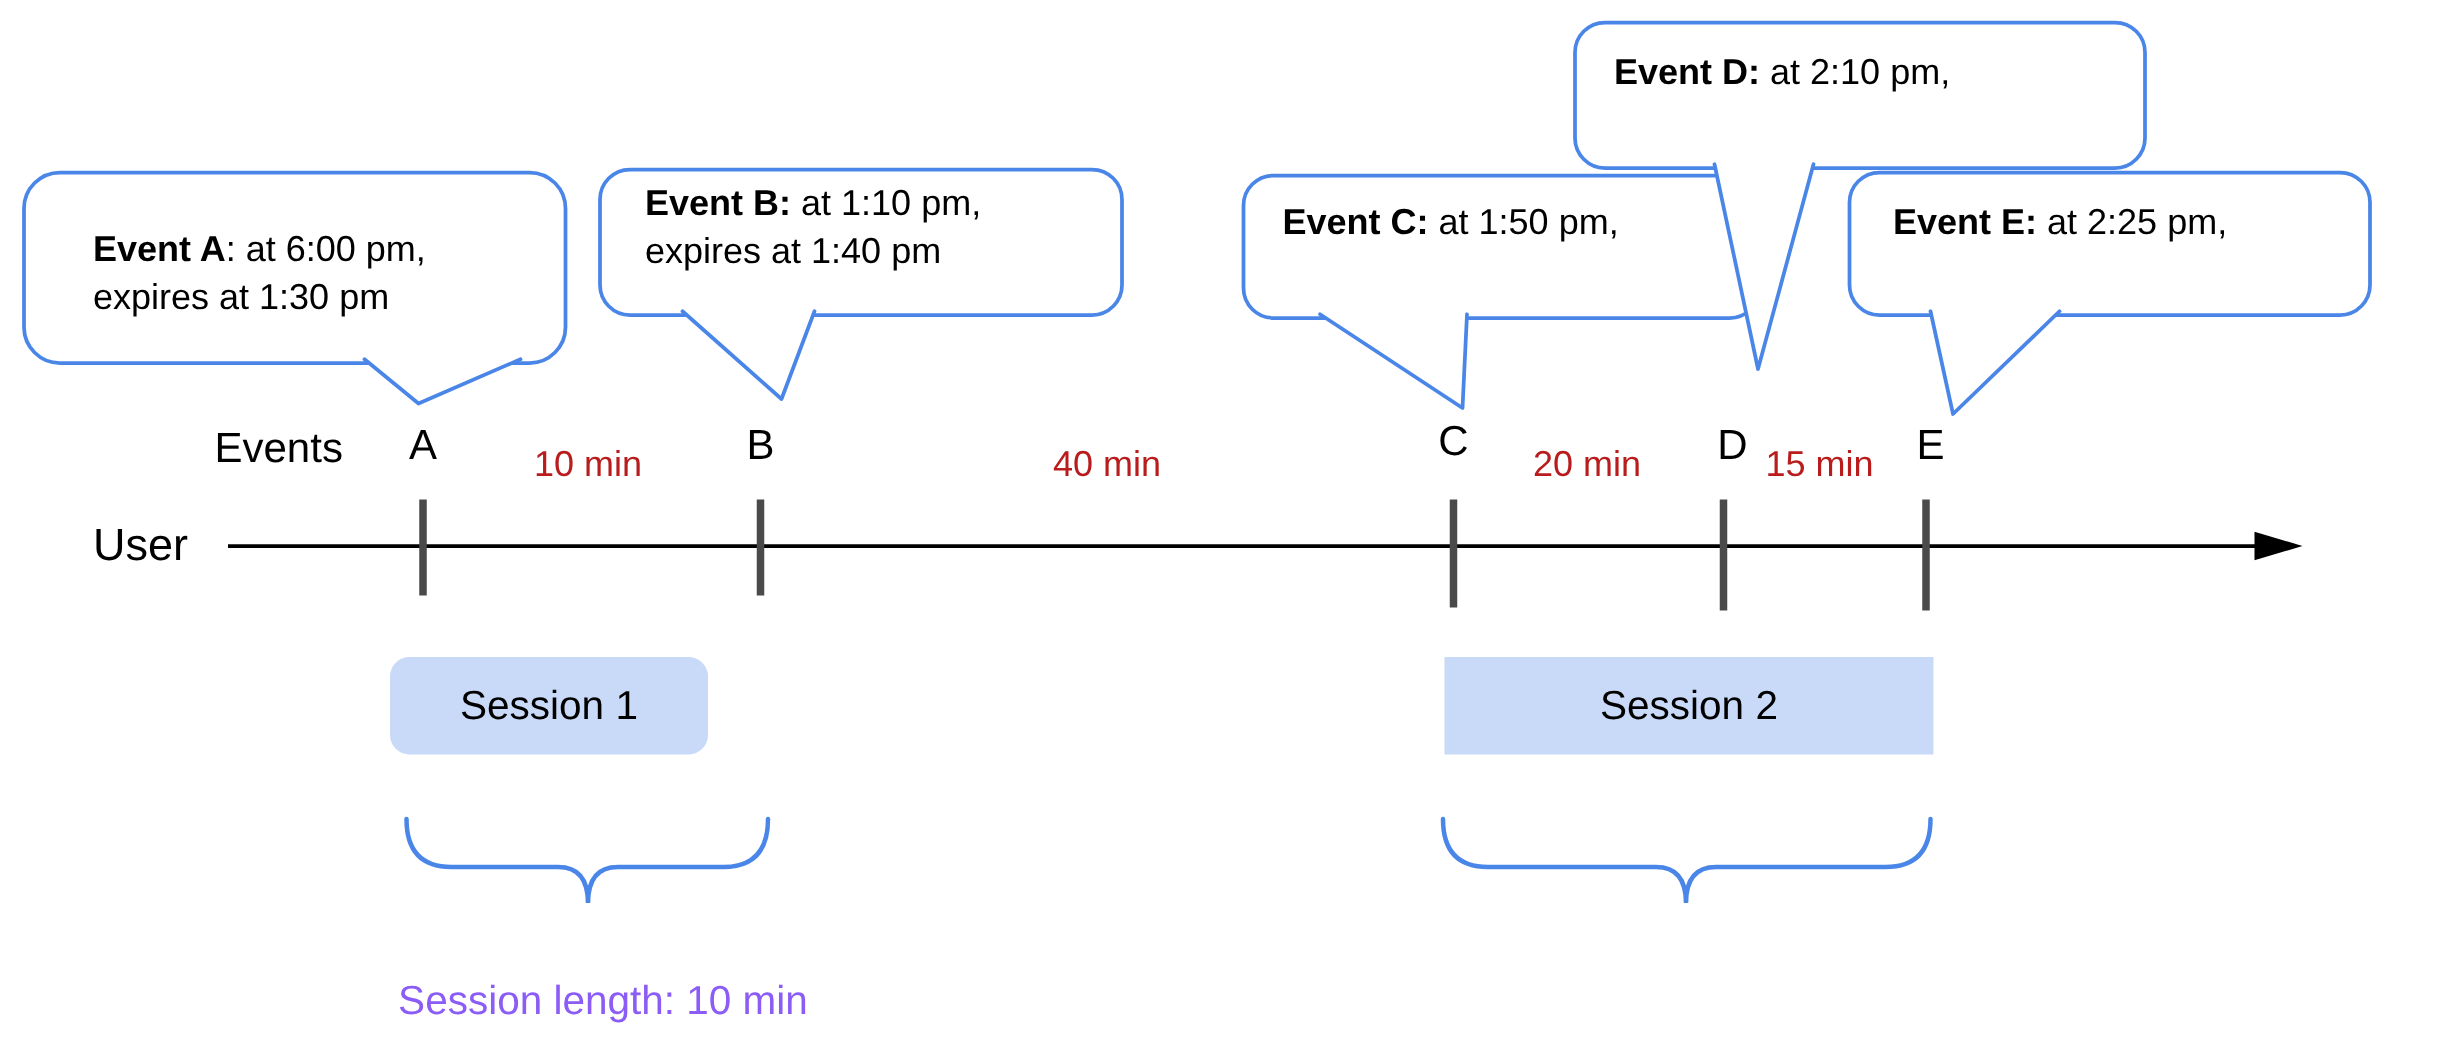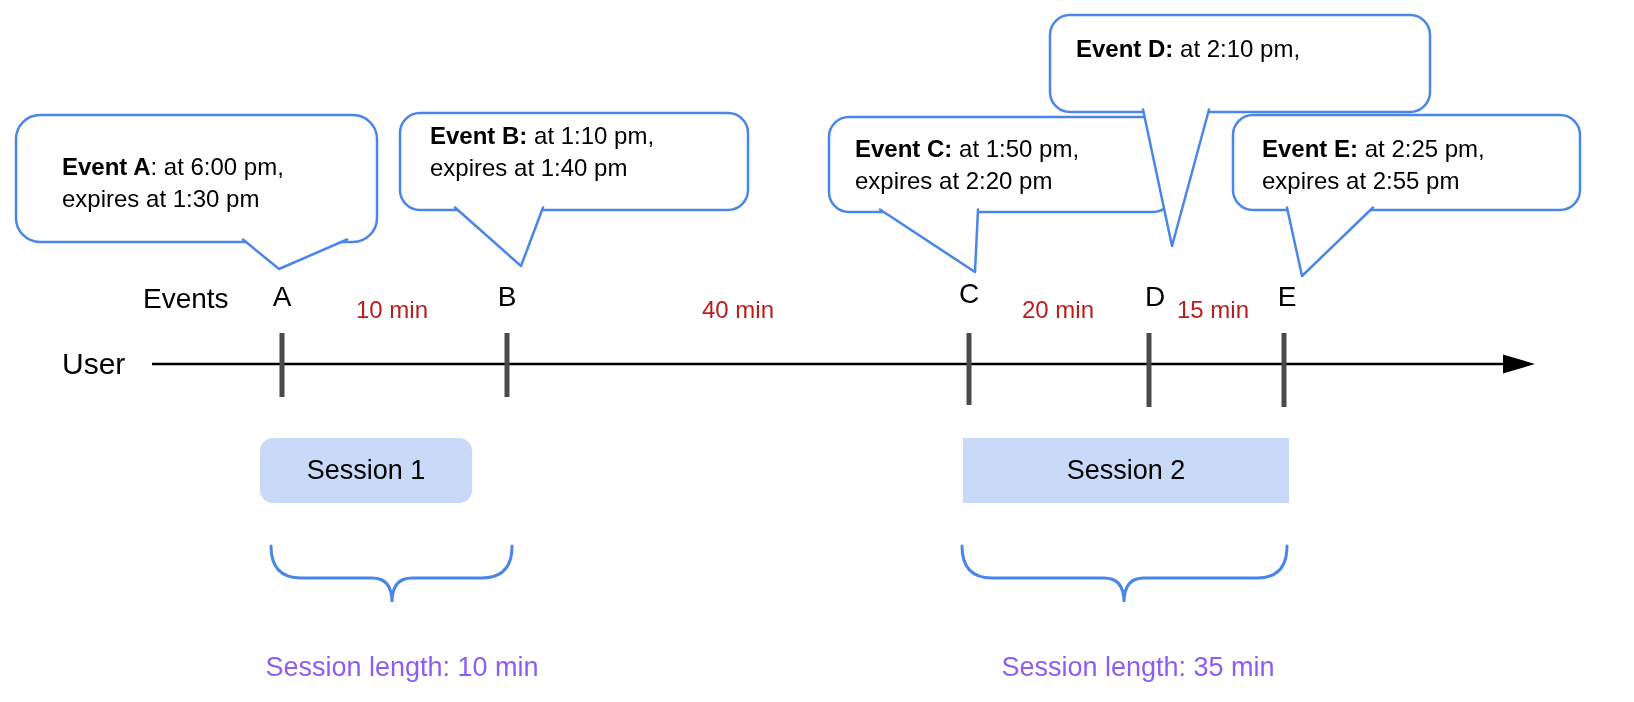--- a/index.html
+++ b/index.html
@@ -72,28 +72,26 @@
   <div class="txt bubble-text" style="left:62px;top:151px;">
     <div><b>Event A</b><span>: at 6:00 pm,</span></div>
     <div><span>expires at 1:30 pm</span></div>
   </div>
   <div class="txt bubble-text" style="left:430px;top:120px;">
     <div><b>Event B:</b><span> at 1:10 pm,</span></div>
     <div><span>expires at 1:40 pm</span></div>
   </div>
   <div class="txt bubble-text" style="left:855px;top:133px;">
     <div><b>Event C:</b><span> at 1:50 pm,</span></div>
-    <div><span>expires at 2:20 pm</span></div>
   </div>
   <div class="txt bubble-text" style="left:1076px;top:33px;">
     <div><b>Event D:</b><span> at 2:10 pm,</span></div>
   </div>
   <div class="txt bubble-text" style="left:1262px;top:133px;">
     <div><b>Event E:</b><span> at 2:25 pm,</span></div>
-    <div><span>expires at 2:55 pm</span></div>
   </div>
 
   <div class="txt axis-label" style="left:143px;top:283px;">Events</div>
   <div class="txt user-label" style="left:62px;top:347px;">User</div>
 
   <div class="txt letter" style="left:282px;top:281px;">A</div>
   <div class="txt letter" style="left:507px;top:281px;">B</div>
   <div class="txt letter" style="left:969px;top:278px;">C</div>
   <div class="txt letter" style="left:1155px;top:281px;">D</div>
   <div class="txt letter" style="left:1287px;top:281px;">E</div>
@@ -104,15 +102,14 @@
   <div class="txt gap" style="left:1213px;top:296px;">15 min</div>
 
   <div class="session-box" style="left:260px;width:212px;border-radius:13px;">
     <span>Session 1</span>
   </div>
   <div class="session-box" style="left:963px;width:326px;">
     <span>Session 2</span>
   </div>
 
   <div class="txt session-length" style="left:402px;">Session length: 10 min</div>
-  <div class="txt session-length" style="left:1138px;">Session length: 35 min</div>
 
 </div>
 
 </body></html>

